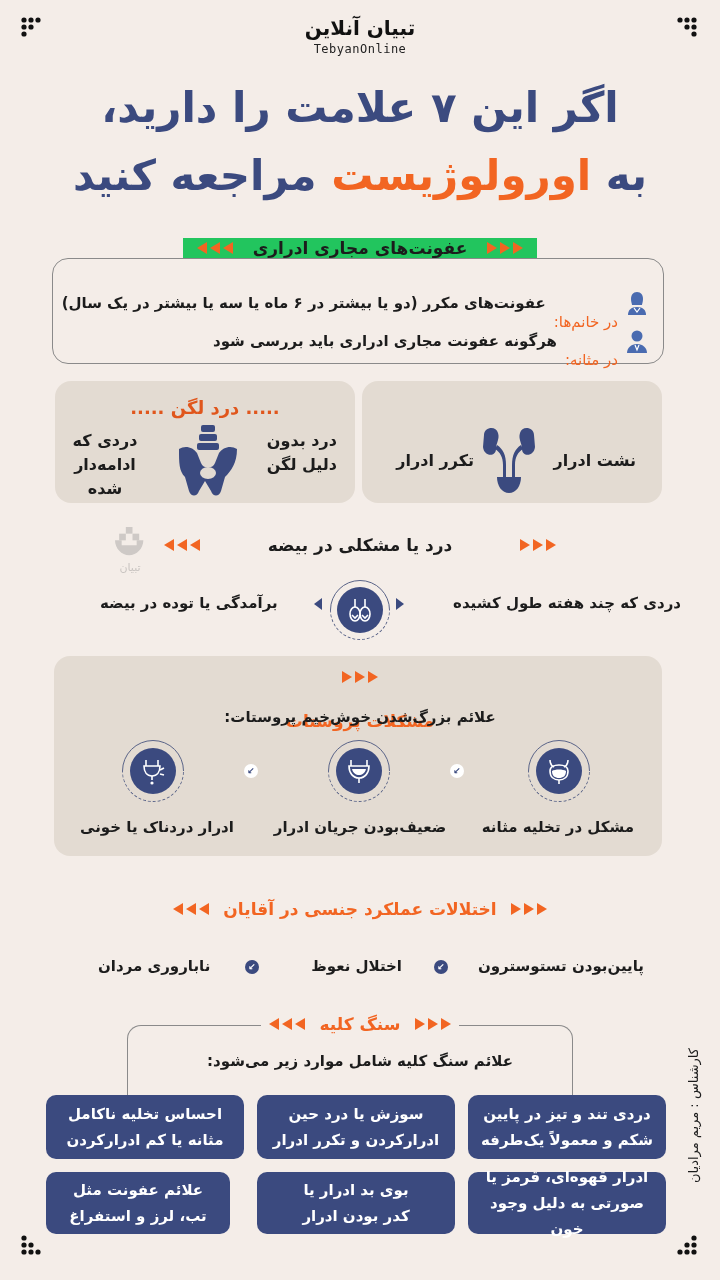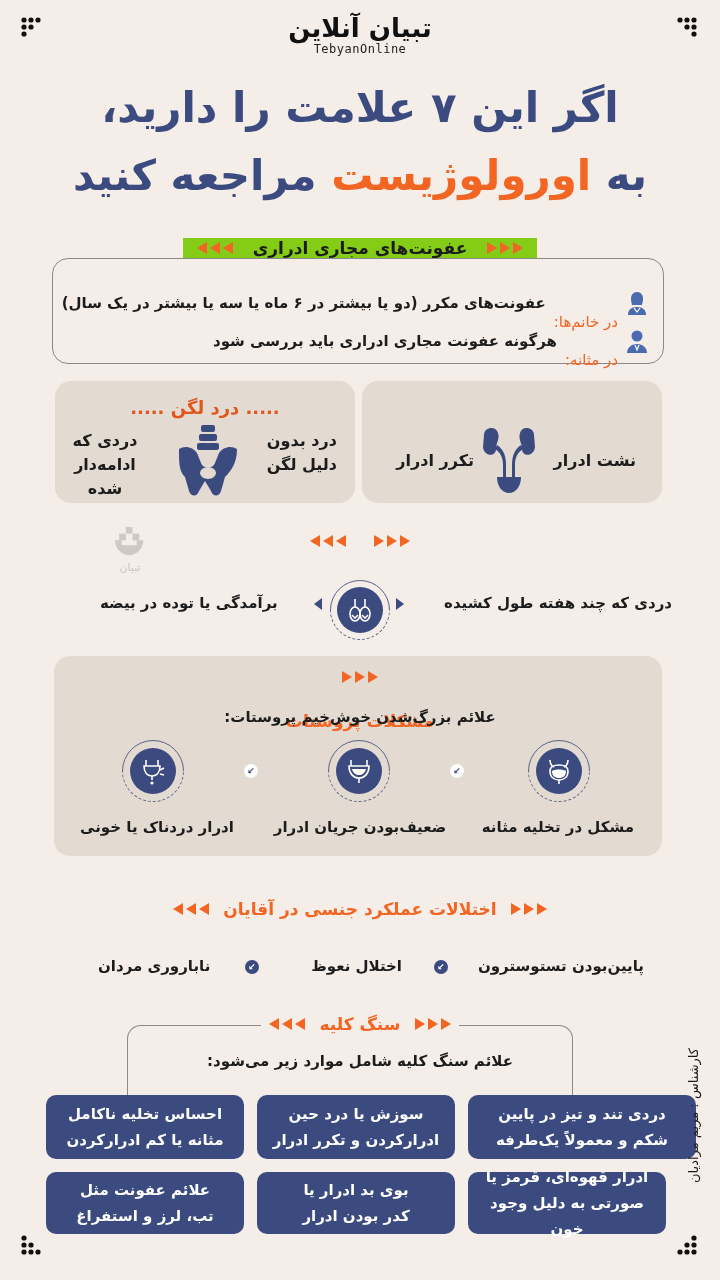--- a/index.html
+++ b/index.html
@@ -12,21 +12,21 @@
     direction: rtl;
   }
   .abs { position: absolute; }
 
   
   .corner { position: absolute; width: 24px; height: 24px; }
   .corner svg { width: 100%; height: 100%; }
 
   
   .brand { position: absolute; top: 14px; left: 0; width: 720px; text-align: center; direction: rtl; }
-  .brand-fa { font-size: 26px; font-weight: bold; color: #111; line-height: 28px; letter-spacing: -1px; }
+  .brand-fa { font-size: 20px; font-weight: bold; color: #111; line-height: 28px; letter-spacing: -1px; }
   .brand-en { font-family: "DejaVu Sans Mono", monospace; font-size: 12px; color: #222; direction: ltr; letter-spacing: 0.5px; }
 
   .title { position: absolute; left: 0; width: 720px; text-align: center; font-weight: bold; color: #3b4a7f; font-size: 42px; line-height: 56px; }
   .title .hl { color: #f26522; }
 
   
   .sec-head { position: absolute; left: 0; width: 720px; display: flex; justify-content: center; align-items: center; gap: 28px; }
   .arrows { display: flex; gap: 3px; direction: ltr; }
   .arr { width: 0; height: 0; border-top: 6px solid transparent; border-bottom: 6px solid transparent; }
   .arr.r { border-left: 10px solid #f26522; }
@@ -133,21 +133,21 @@
   <div class="brand-en">TebyanOnline</div>
 </div>
 
 <div class="title" style="top:80px;">اگر این ۷ علامت را دارید،</div>
 <div class="title" style="top:148px;">
   <span>به </span><span class="hl">اورولوژیست</span><span> مراجعه کنید</span>
 </div>
 
 <div class="box-outline" style="left:52px;top:258px;width:612px;height:106px;"></div>
 <div class="sec-head" style="top:238px;">
-  <div style="display:flex;align-items:center;gap:20px;background:#84cc16;padding:0 14px;">
+  <div style="display:flex;align-items:center;gap:20px;background:#22c55e;padding:0 14px;">
     <div class="arrows">
         <div class="arr r"></div>
         <div class="arr r"></div>
         <div class="arr r"></div>
       </div>
     <div class="sec-title">عفونت‌های مجاری ادراری</div>
     <div class="arrows">
         <div class="arr l"></div>
         <div class="arr l"></div>
         <div class="arr l"></div>
@@ -218,27 +218,28 @@
       </g>
     </svg>
   <div class="wm-txt">تبیان</div>
 </div>
 <div class="sec-head" style="top:535px;">
   <div class="arrows">
       <div class="arr r"></div>
       <div class="arr r"></div>
       <div class="arr r"></div>
     </div>
-  <div class="arrows">
-      <div class="arr l"></div>
-      <div class="arr l"></div>
-      <div class="arr l"></div>
-    </div>
-</div>
-<div class="item" style="right:48px;top:594px;">دردی که چند هفته طول کشیده</div>
+  <div class="sec-title" style="margin:0 40px;">درد یا مشکلی در بیضه</div>
+  <div class="arrows">
+      <div class="arr l"></div>
+      <div class="arr l"></div>
+      <div class="arr l"></div>
+    </div>
+</div>
+<div class="item" style="right:39px;top:594px;">دردی که چند هفته طول کشیده</div>
 <div class="tri r" style="position:absolute;left:396px;top:598px;"></div>
 <div class="circ-wrap" style="left:330px;top:580px;width:60px;height:60px;">
   <div class="circ-ring" style="inset:0;clip-path:inset(0 0 50% 0);"></div>
   <div class="circ-dash" style="inset:0;"></div>
   <div class="circ" style="left:7px;top:7px;width:46px;height:46px;">
     <svg viewBox="0 0 30 30" width="30" height="30">
       <g fill="none" stroke="#fff" stroke-width="1.6">
           <path d="M10 4v8"></path>
           <path d="M20 4v8"></path>
           <ellipse cx="10" cy="19" rx="5" ry="7"></ellipse>
@@ -363,28 +364,28 @@
     <div class="sec-title orange">سنگ کلیه</div>
     <div class="arrows">
         <div class="arr l"></div>
         <div class="arr l"></div>
         <div class="arr l"></div>
       </div>
   </div>
 </div>
 <div class="abs" style="left:0;width:720px;top:1052px;text-align:center;font-size:15px;font-weight:bold;">علائم سنگ کلیه شامل موارد زیر می‌شود:</div>
 
-<div class="navy-box" style="left:468px;top:1095px;width:228px;height:64px;white-space:pre-line;">دردی تند و تیز در پایین
+<div class="navy-box" style="left:468px;top:1095px;width:198px;height:64px;white-space:pre-line;">دردی تند و تیز در پایین
 شکم و معمولاً یک‌طرفه</div>
 <div class="navy-box" style="left:257px;top:1095px;width:198px;height:64px;white-space:pre-line;">سوزش یا درد حین
 ادرارکردن و تکرر ادرار</div>
 <div class="navy-box" style="left:46px;top:1095px;width:198px;height:64px;white-space:pre-line;">احساس تخلیه ناکامل
 مثانه یا کم ادرارکردن</div>
 <div class="navy-box" style="left:468px;top:1172px;width:198px;height:62px;white-space:pre-line;">ادرار قهوه‌ای، قرمز یا
 صورتی به دلیل وجود خون</div>
 <div class="navy-box" style="left:257px;top:1172px;width:198px;height:62px;white-space:pre-line;">بوی بد ادرار یا
 کدر بودن ادرار</div>
-<div class="navy-box" style="left:46px;top:1172px;width:198px;height:62px;white-space:pre-line;">علائم عفونت مثل
+<div class="navy-box" style="left:46px;top:1172px;width:184px;height:62px;white-space:pre-line;">علائم عفونت مثل
 تب، لرز و استفراغ</div>
 
 <div class="credit">
   <span>کارشناس : مریم مرادیان</span>
 </div>
 
 </body></html>

